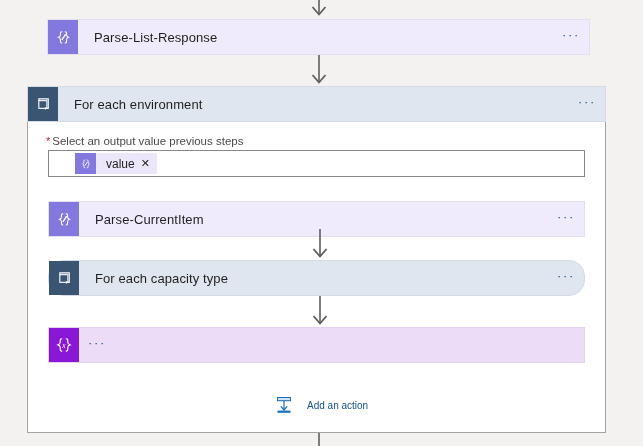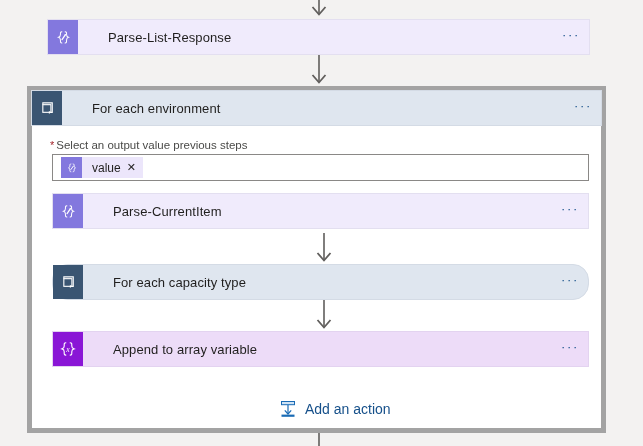--- a/index.html
+++ b/index.html
@@ -55,21 +55,21 @@
     color: #ffffff;
   }
   .icon-parse    { background: #8378de; }
   .icon-variable { background: #8a16d6; }
   .icon-loop     { background: #3a5572; }
 
   .card-title {
     flex: 1;
     display: flex;
     align-items: center;
-    padding-left: 30px;
+    padding-left: 16px;
     font-size: 13px;
     color: #201f1e;
     letter-spacing: .1px;
     white-space: nowrap;
     overflow: hidden;
   }
 
   .card-menu {
     width: 36px;
     min-width: 36px;
@@ -81,21 +81,21 @@
     font-size: 13px;
     padding-bottom: 5px;
     cursor: pointer;
   }
 
   
   .scope {
     position: absolute;
     box-sizing: border-box;
     background: #ffffff;
-    border: 5px solid #a3a3a3;
+    border: 1px solid #a3a3a3;
   }
   .scope-header {
     position: absolute;
     left: -1px;
     top: -1px;
     right: -1px;
     height: 36px;
     box-sizing: border-box;
     display: flex;
     align-items: stretch;
@@ -115,21 +115,21 @@
     margin-right: 2px;
     font-size: 11px;
   }
   .field-box {
     position: absolute;
     box-sizing: border-box;
     background: #ffffff;
     border: 1px solid #8a8886;
     display: flex;
     align-items: center;
-    padding-left: 8px;
+    padding-left: 26px;
   }
   .token {
     display: inline-flex;
     align-items: center;
     height: 21px;
     background: #ece6fb;
     font-size: 12px;
     color: #201f1e;
     cursor: pointer;
   }
@@ -150,23 +150,23 @@
     padding-right: 7px;
     cursor: pointer;
     line-height: 1;
   }
 
   
   .add-action {
     position: absolute;
     display: flex;
     align-items: center;
-    gap: 7px;
+    gap: 13px;
     color: #0f5ca8;
-    font-size: 14px;
+    font-size: 10px;
     cursor: pointer;
   }
   .add-action-label { color: #16508a; }
 </style>
 </head>
 <body>
 
 <div class="canvas">
 
   <div class="connector" style="left:307px; top:-8px; height:26px;">
@@ -221,21 +221,21 @@
             <path d="M8.1 3.2 C6.1 3.2 6.4 5.0 6.4 6.6 C6.4 8.6 5.4 9.4 4.2 9.8 C5.4 10.2 6.4 11.0 6.4 13.0 C6.4 14.6 6.1 16.4 8.1 16.4" fill="none" stroke="#ffffff" stroke-width="1.5" stroke-linecap="round"></path>
             <path d="M11.9 3.2 C13.9 3.2 13.6 5.0 13.6 6.6 C13.6 8.6 14.6 9.4 15.8 9.8 C14.6 10.2 13.6 11.0 13.6 13.0 C13.6 14.6 13.9 16.4 11.9 16.4" fill="none" stroke="#ffffff" stroke-width="1.5" stroke-linecap="round"></path>
             <path d="M8.3 12.4 L12.1 7.0" fill="none" stroke="#ffffff" stroke-width="1.6" stroke-linecap="round"></path>
           </svg>
         </span>
         <span class="token-label">value</span>
         <span class="token-x">✕</span>
       </span>
     </div>
 
-    <div class="card parse" style="left:20px; top:102px; width:537px;">
+    <div class="card parse" style="left:20px; top:114px; width:537px;">
       <div class="card-icon icon-parse">
         <svg width="17" height="17" viewBox="0 0 20 20" aria-hidden="true">
           <path d="M8.1 3.2 C6.1 3.2 6.4 5.0 6.4 6.6 C6.4 8.6 5.4 9.4 4.2 9.8 C5.4 10.2 6.4 11.0 6.4 13.0 C6.4 14.6 6.1 16.4 8.1 16.4" fill="none" stroke="#ffffff" stroke-width="1.2" stroke-linecap="round"></path>
           <path d="M11.9 3.2 C13.9 3.2 13.6 5.0 13.6 6.6 C13.6 8.6 14.6 9.4 15.8 9.8 C14.6 10.2 13.6 11.0 13.6 13.0 C13.6 14.6 13.9 16.4 11.9 16.4" fill="none" stroke="#ffffff" stroke-width="1.2" stroke-linecap="round"></path>
           <path d="M8.3 12.4 L12.1 7.0" fill="none" stroke="#ffffff" stroke-width="1.5" stroke-linecap="round"></path>
           <path d="M11.0 6.3 L12.9 5.9 L12.6 7.8 Z" fill="#ffffff"></path>
         </svg>
       </div>
       <div class="card-title">Parse-CurrentItem</div>
       <div class="card-menu">···</div>
@@ -268,21 +268,20 @@
     </div>
 
     <div class="card variable" style="left:20px; top:240px; width:537px;">
       <div class="card-icon icon-variable">
         <svg width="18" height="18" viewBox="0 0 20 20" aria-hidden="true">
           <path d="M7.6 3.0 C5.4 3.0 5.8 5.0 5.8 6.7 C5.8 8.7 4.7 9.5 3.4 9.9 C4.7 10.3 5.8 11.1 5.8 13.1 C5.8 14.8 5.4 16.8 7.6 16.8" fill="none" stroke="#ffffff" stroke-width="1.25" stroke-linecap="round"></path>
           <path d="M12.4 3.0 C14.6 3.0 14.2 5.0 14.2 6.7 C14.2 8.7 15.3 9.5 16.6 9.9 C15.3 10.3 14.2 11.1 14.2 13.1 C14.2 14.8 14.6 16.8 12.4 16.8" fill="none" stroke="#ffffff" stroke-width="1.25" stroke-linecap="round"></path>
           <text x="10" y="13.4" font-family="'Liberation Serif', serif" font-style="italic" font-size="8.4" fill="#ffffff" text-anchor="middle">x</text>
         </svg>
       </div>
-      <div class="card-title">Append to array variable</div>
       <div class="card-menu">···</div>
     </div>
 
     <div class="add-action" style="left:246px; top:308px;">
       <span style="display:flex;">
         <svg width="20" height="20" viewBox="0 0 20 20" aria-hidden="true">
           <rect x="3.5" y="2.5" width="13" height="3.2" fill="#cfe3f5" stroke="#1a6bb5" stroke-width="1"></rect>
           <line x1="10" y1="6" x2="10" y2="14.5" stroke="#1a6bb5" stroke-width="1.2"></line>
           <path d="M6.8 11.4 L10 15 L13.2 11.4" fill="none" stroke="#1a6bb5" stroke-width="1.2"></path>
           <rect x="3.5" y="15.6" width="13" height="2.2" fill="#1a6bb5"></rect>

